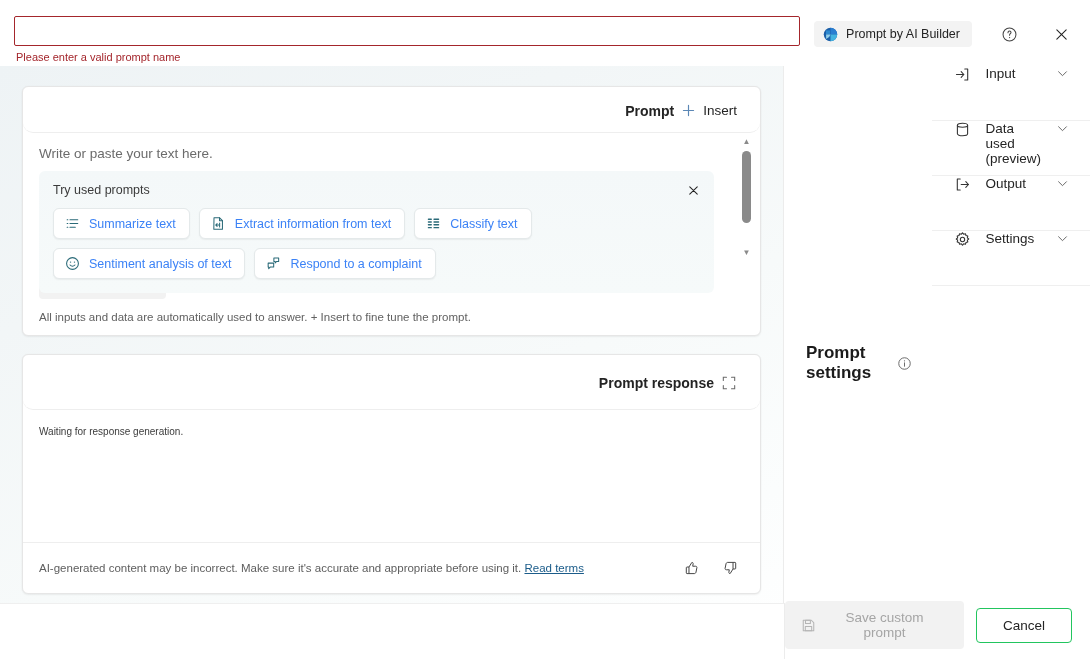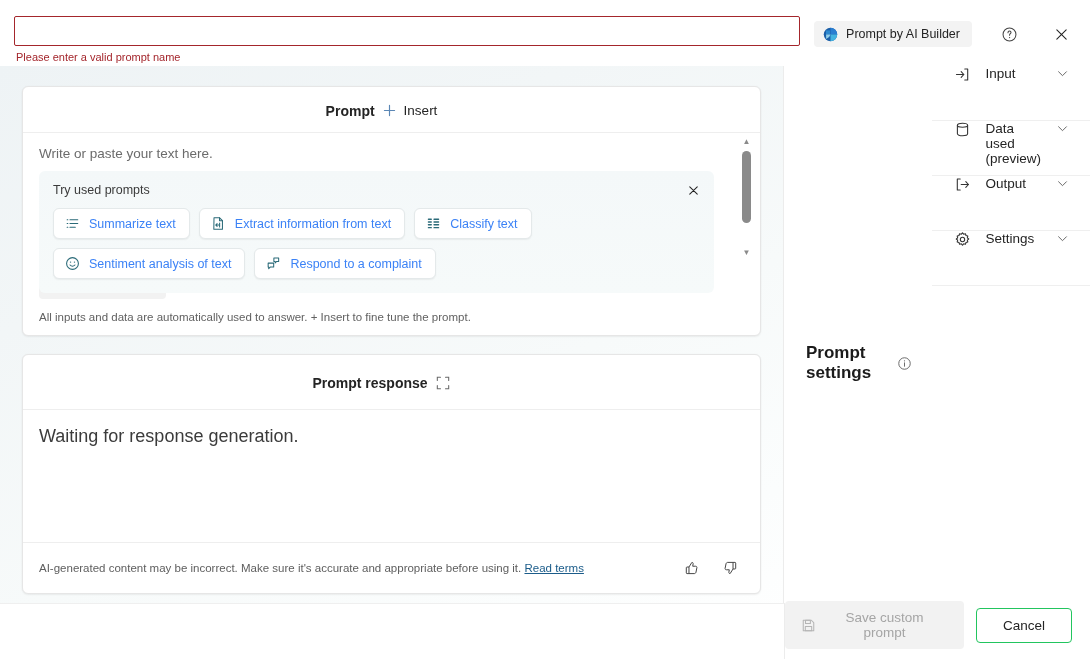--- a/index.html
+++ b/index.html
@@ -105,23 +105,24 @@
   }
 
   
   .card {
     background: #ffffff;
     border: 1px solid #e6e6e6;
     border-radius: 6px;
     box-shadow: 0 1px 2px rgba(0,0,0,0.055), 0 0 2px rgba(0,0,0,0.03);
   }
   .card-head {
-    display: flex; align-items: center; justify-content: center;
-    padding: 13px 29px 11px 16px;
+    display: flex; align-items: center; justify-content: flex-end;
+    padding: 13px 16px 11px 16px;
     border-bottom: 1px solid #eeeeee;
+    border-radius: 10px;
   }
   .card-title {
     font-size: 14px; font-weight: bold; color: #242424;
   }
   .insert-btn {
     display: inline-flex; align-items: center; gap: 7px;
     background: transparent; border: none; cursor: pointer;
     padding: 3px 7px; border-radius: 3px;
     font-size: 13.5px; color: #242424;
     font-family: "Liberation Sans", sans-serif;
@@ -225,21 +226,21 @@
 
   
   .response-card {
     margin-top: 18px;
     height: 240px;
     display: flex; flex-direction: column;
   }
   .response-body {
     flex: 1 1 auto;
     padding: 16px 16px 0 16px;
-    font-size: 18px; color: #3b3b3b;
+    font-size: 10px; color: #3b3b3b;
   }
   .response-foot {
     border-top: 1px solid #eeeeee;
     padding: 11px 16px;
     display: flex; align-items: center; gap: 10px;
   }
   .disclaimer {
     flex: 1 1 auto;
     font-size: 11.5px; color: #5e5e5e;
   }

